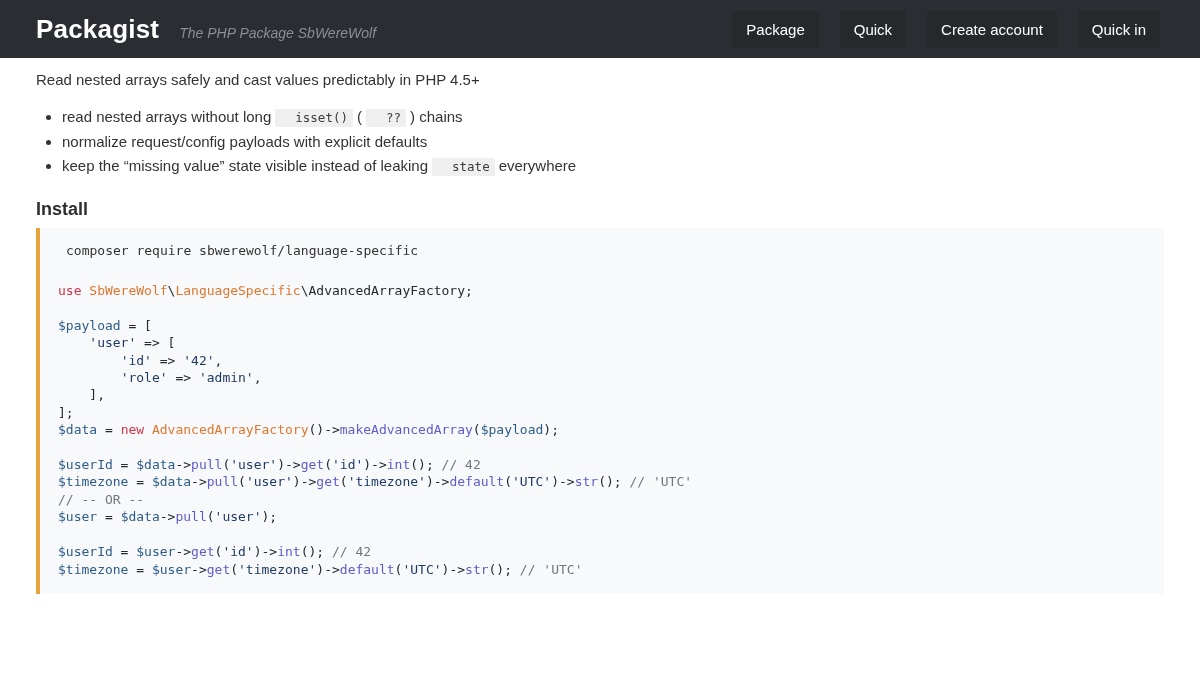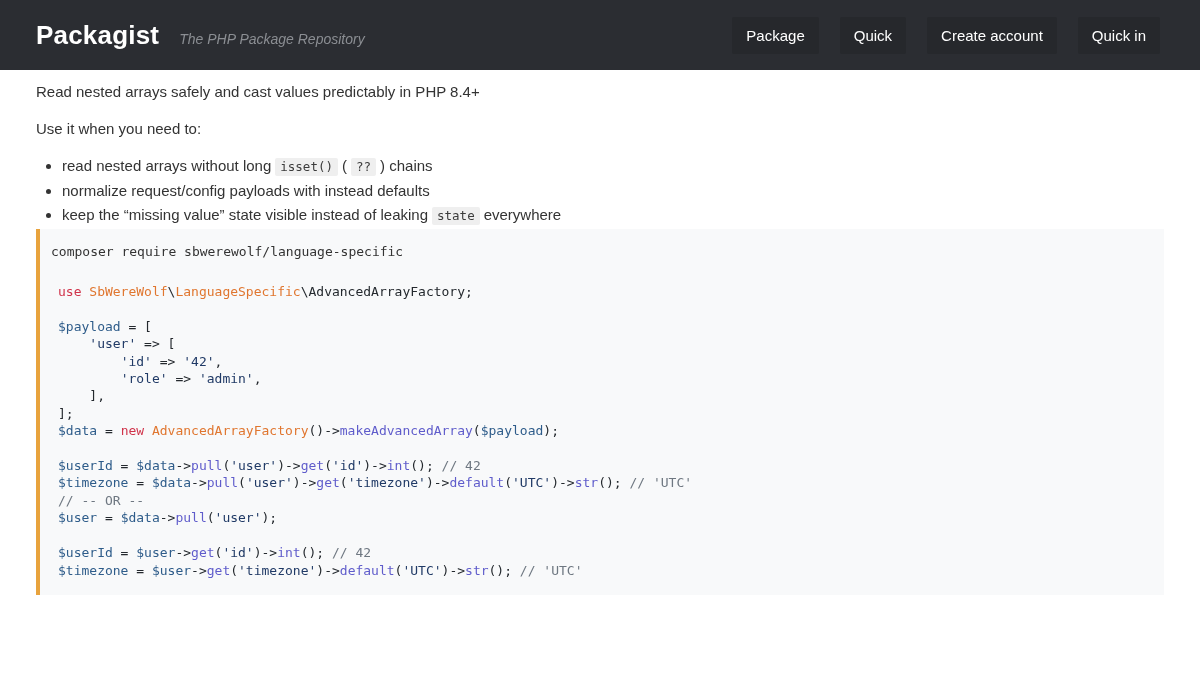--- a/index.html
+++ b/index.html
@@ -5,21 +5,21 @@
   * { box-sizing: border-box; margin: 0; padding: 0; }
   html, body { width: 1200px; height: 675px; overflow: hidden; }
   body {
     font-family: "Liberation Sans", sans-serif;
     background: #ffffff;
     color: var(--body-text, #333333);
   }
 
   
   header {
-    height: 70px;
+    height: 58px;
     background: var(--header-bg, #2b2d32);
     display: flex;
     align-items: center;
     padding: 0 40px 0 36px;
   }
   .brand-wrap { display: flex; align-items: baseline; flex: 1 1 auto; }
   .brand {
     color: var(--header-text, #ffffff);
     font-size: 26px;
     font-weight: bold;
@@ -51,38 +51,38 @@
   main p { font-size: 15px; line-height: 22px; margin: 0 0 15px 0; }
 
   ul.features { margin: 13px 0 0 0; padding-left: 26px; }
   ul.features li { font-size: 15px; line-height: 21px; margin-bottom: 3px; }
 
   .ic {
     font-family: "DejaVu Sans Mono", monospace;
     font-size: 12.5px;
     background: var(--inline-code-bg, #efefef);
     color: #3b3b3b;
-    padding: 1px 5px 2px 5px;
+    padding: 1px 5px 2px 20px;
     border-radius: 2px;
     margin: 0 4px;
   }
 
   h2 {
     font-size: 18px;
     font-weight: 600;
     color: var(--heading-text, #2d2f33);
     line-height: 24px;
   }
   h2.h-install { margin: 20px 0 7px 0; }
   h2.h-quick { margin: 24px 0 11px 0; }
 
   pre.codeblock {
     background: var(--code-block-bg, #f8f9fa);
     border-left: 4px solid var(--code-accent-border, #e8a33d);
-    padding: 14px 11px;
+    padding: 14px 26px;
     font-family: "DejaVu Sans Mono", monospace;
     font-size: 13px;
     line-height: 17px;
     color: #333;
     white-space: pre;
     overflow: hidden;
   }
   pre.code-lines { padding: 9px 18px 16px 18px; line-height: 17.4px; }
   .cl { min-height: 17.4px; white-space: pre; }
 
@@ -93,36 +93,36 @@
   .tk-str { color: var(--syn-string,   #203a66); }
   .tk-c   { color: var(--syn-comment,  #6e7781); text-align: right; }
   .tk-p   { color: var(--syn-plain,    #24292e); }
 </style>
 </head>
 <body>
 
 <header>
   <div class="brand-wrap">
     <a class="brand">Packagist</a>
-    <span class="tagline">The PHP Package Repository</span>
+    <span class="tagline">The PHP Package SbWereWolf</span>
   </div>
   <nav>
     <a>Package</a>
     <a>Quick</a>
     <a>Create account</a>
     <a>Quick in</a>
   </nav>
 </header>
 
 <main>
-  <p>Read nested arrays safely and cast values predictably in PHP 8.4+</p>
-  <p>Use it when you need to:</p>
+  <p>Read nested arrays safely and cast values predictably in PHP 4.5+</p>
 
   <ul class="features">
     <li><span>read nested arrays without long</span><code class="ic">isset()</code><span>(</span><code class="ic">??</code><span>) chains</span></li>
-    <li><span>normalize request/config payloads with instead defaults</span></li>
+    <li><span>normalize request/config payloads with explicit defaults</span></li>
     <li><span>keep the “missing value” state visible instead of leaking</span><code class="ic">state</code><span>everywhere</span></li>
   </ul>
 
+  <h2 class="h-install">Install</h2>
   <pre class="codeblock"><code>composer require sbwerewolf/language-specific</code></pre>
 
   <pre class="codeblock code-lines"><div class="cl"><span class="tk-k">use </span><span class="tk-cls">SbWereWolf</span><span class="tk-p">\</span><span class="tk-cls">LanguageSpecific</span><span class="tk-p">\AdvancedArrayFactory;</span></div><div class="cl">&nbsp;</div><div class="cl"><span class="tk-v">$payload</span><span class="tk-p"> = [</span></div><div class="cl"><span class="tk-p">    </span><span class="tk-str">'user'</span><span class="tk-p"> =&gt; [</span></div><div class="cl"><span class="tk-p">        </span><span class="tk-str">'id'</span><span class="tk-p"> =&gt; </span><span class="tk-str">'42'</span><span class="tk-p">,</span></div><div class="cl"><span class="tk-p">        </span><span class="tk-str">'role'</span><span class="tk-p"> =&gt; </span><span class="tk-str">'admin'</span><span class="tk-p">,</span></div><div class="cl"><span class="tk-p">    ],</span></div><div class="cl"><span class="tk-p">];</span></div><div class="cl"><span class="tk-v">$data</span><span class="tk-p"> = </span><span class="tk-k">new </span><span class="tk-cls">AdvancedArrayFactory</span><span class="tk-p">()-&gt;</span><span class="tk-fn">makeAdvancedArray</span><span class="tk-p">(</span><span class="tk-v">$payload</span><span class="tk-p">);</span></div><div class="cl">&nbsp;</div><div class="cl"><span class="tk-v">$userId</span><span class="tk-p"> = </span><span class="tk-v">$data</span><span class="tk-p">-&gt;</span><span class="tk-fn">pull</span><span class="tk-p">(</span><span class="tk-str">'user'</span><span class="tk-p">)-&gt;</span><span class="tk-fn">get</span><span class="tk-p">(</span><span class="tk-str">'id'</span><span class="tk-p">)-&gt;</span><span class="tk-fn">int</span><span class="tk-p">(); </span><span class="tk-c">// 42</span></div><div class="cl"><span class="tk-v">$timezone</span><span class="tk-p"> = </span><span class="tk-v">$data</span><span class="tk-p">-&gt;</span><span class="tk-fn">pull</span><span class="tk-p">(</span><span class="tk-str">'user'</span><span class="tk-p">)-&gt;</span><span class="tk-fn">get</span><span class="tk-p">(</span><span class="tk-str">'timezone'</span><span class="tk-p">)-&gt;</span><span class="tk-fn">default</span><span class="tk-p">(</span><span class="tk-str">'UTC'</span><span class="tk-p">)-&gt;</span><span class="tk-fn">str</span><span class="tk-p">(); </span><span class="tk-c">// 'UTC'</span></div><div class="cl"><span class="tk-c">// -- OR --</span></div><div class="cl"><span class="tk-v">$user</span><span class="tk-p"> = </span><span class="tk-v">$data</span><span class="tk-p">-&gt;</span><span class="tk-fn">pull</span><span class="tk-p">(</span><span class="tk-str">'user'</span><span class="tk-p">);</span></div><div class="cl">&nbsp;</div><div class="cl"><span class="tk-v">$userId</span><span class="tk-p"> = </span><span class="tk-v">$user</span><span class="tk-p">-&gt;</span><span class="tk-fn">get</span><span class="tk-p">(</span><span class="tk-str">'id'</span><span class="tk-p">)-&gt;</span><span class="tk-fn">int</span><span class="tk-p">(); </span><span class="tk-c">// 42</span></div><div class="cl"><span class="tk-v">$timezone</span><span class="tk-p"> = </span><span class="tk-v">$user</span><span class="tk-p">-&gt;</span><span class="tk-fn">get</span><span class="tk-p">(</span><span class="tk-str">'timezone'</span><span class="tk-p">)-&gt;</span><span class="tk-fn">default</span><span class="tk-p">(</span><span class="tk-str">'UTC'</span><span class="tk-p">)-&gt;</span><span class="tk-fn">str</span><span class="tk-p">(); </span><span class="tk-c">// 'UTC'</span></div></pre>
 </main>
 
 </body></html>

